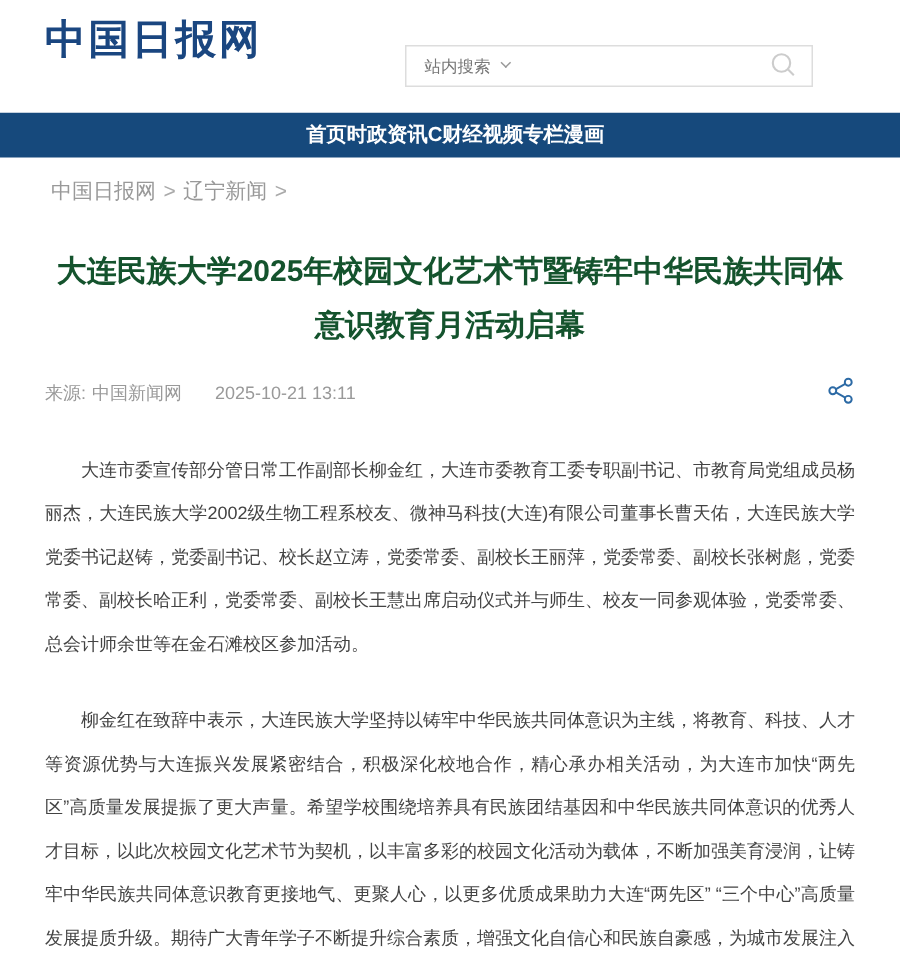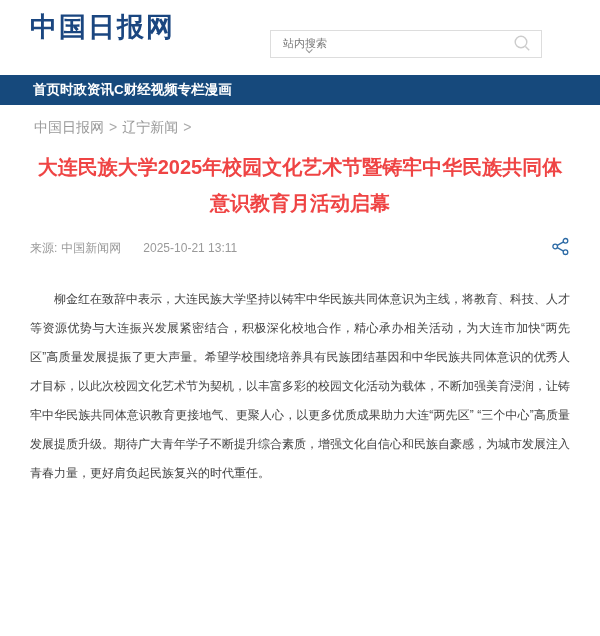--- a/index.html
+++ b/index.html
@@ -45,21 +45,20 @@
     background: #fff;
   }
   .search-cat {
     display: flex;
     align-items: center;
     padding-left: 12px;
     font-size: 11px;
     color: #777;
     cursor: pointer;
     white-space: nowrap;
-    flex-direction: column;
   }
   .chevron {
     display: inline-block;
     width: 5px; height: 5px;
     border-right: 1px solid #999;
     border-bottom: 1px solid #999;
     transform: rotate(45deg) translateY(-1px);
     margin-left: 7px;
     margin-top: -3px;
   }
@@ -79,21 +78,21 @@
     padding: 0 10px 0 0;
     cursor: pointer;
     display: flex;
     align-items: center;
   }
   
   .main-nav {
     height: 30px;
     display: flex;
     align-items: center;
-    justify-content: flex-start;
+    justify-content: center;
     padding: 0 26px 0 33px;
   }
   .nav-item {
     color: #ffffff;
     font-size: 13.5px;
     font-weight: bold;
     cursor: pointer;
     white-space: nowrap;
   }
   
@@ -104,26 +103,26 @@
   }
   .breadcrumb a {
     color: #999;
     text-decoration: none;
     cursor: pointer;
   }
   .bc-sep { margin: 0 5px; color: #aaa; }
   
   .article-title {
     width: 540px;
-    margin: 12px auto 0 auto;
+    margin: 26px auto 0 auto;
     text-align: center;
     font-size: 20px;
     font-weight: bold;
     line-height: 36px;
-    color: #ef4444;
+    color: #14532d;
   }
   .article-meta {
     width: 540px;
     margin: 16px auto 0 auto;
     display: flex;
     align-items: center;
     font-size: 12px;
     color: #999;
   }
   .meta-source-label { color: #999; }
@@ -203,14 +202,15 @@
         <circle cx="4.2" cy="9.5" r="2.3" fill="none" stroke="#2C6AA5" stroke-width="1.3"></circle>
         <circle cx="14.5" cy="15.2" r="2.3" fill="none" stroke="#2C6AA5" stroke-width="1.3"></circle>
         <line x1="6.3" y1="8.4" x2="12.5" y2="4.9" stroke="#2C6AA5" stroke-width="1.3"></line>
         <line x1="6.3" y1="10.6" x2="12.5" y2="14.1" stroke="#2C6AA5" stroke-width="1.3"></line>
       </svg>
     </span>
   </button>
 </div>
 
 <div class="article-body">
+  <p>大连市委宣传部分管日常工作副部长柳金红，大连市委教育工委专职副书记、市教育局党组成员杨丽杰，大连民族大学2002级生物工程系校友、微神马科技(大连)有限公司董事长曹天佑，大连民族大学党委书记赵铸，党委副书记、校长赵立涛，党委常委、副校长王丽萍，党委常委、副校长张树彪，党委常委、副校长哈正利，党委常委、副校长王慧出席启动仪式并与师生、校友一同参观体验，党委常委、总会计师余世等在金石滩校区参加活动。</p>
   <p>柳金红在致辞中表示，大连民族大学坚持以铸牢中华民族共同体意识为主线，将教育、科技、人才等资源优势与大连振兴发展紧密结合，积极深化校地合作，精心承办相关活动，为大连市加快“两先区”高质量发展提振了更大声量。希望学校围绕培养具有民族团结基因和中华民族共同体意识的优秀人才目标，以此次校园文化艺术节为契机，以丰富多彩的校园文化活动为载体，不断加强美育浸润，让铸牢中华民族共同体意识教育更接地气、更聚人心，以更多优质成果助力大连“两先区” “三个中心”高质量发展提质升级。期待广大青年学子不断提升综合素质，增强文化自信心和民族自豪感，为城市发展注入青春力量，更好肩负起民族复兴的时代重任。</p>
 </div>
 
 </body></html>

